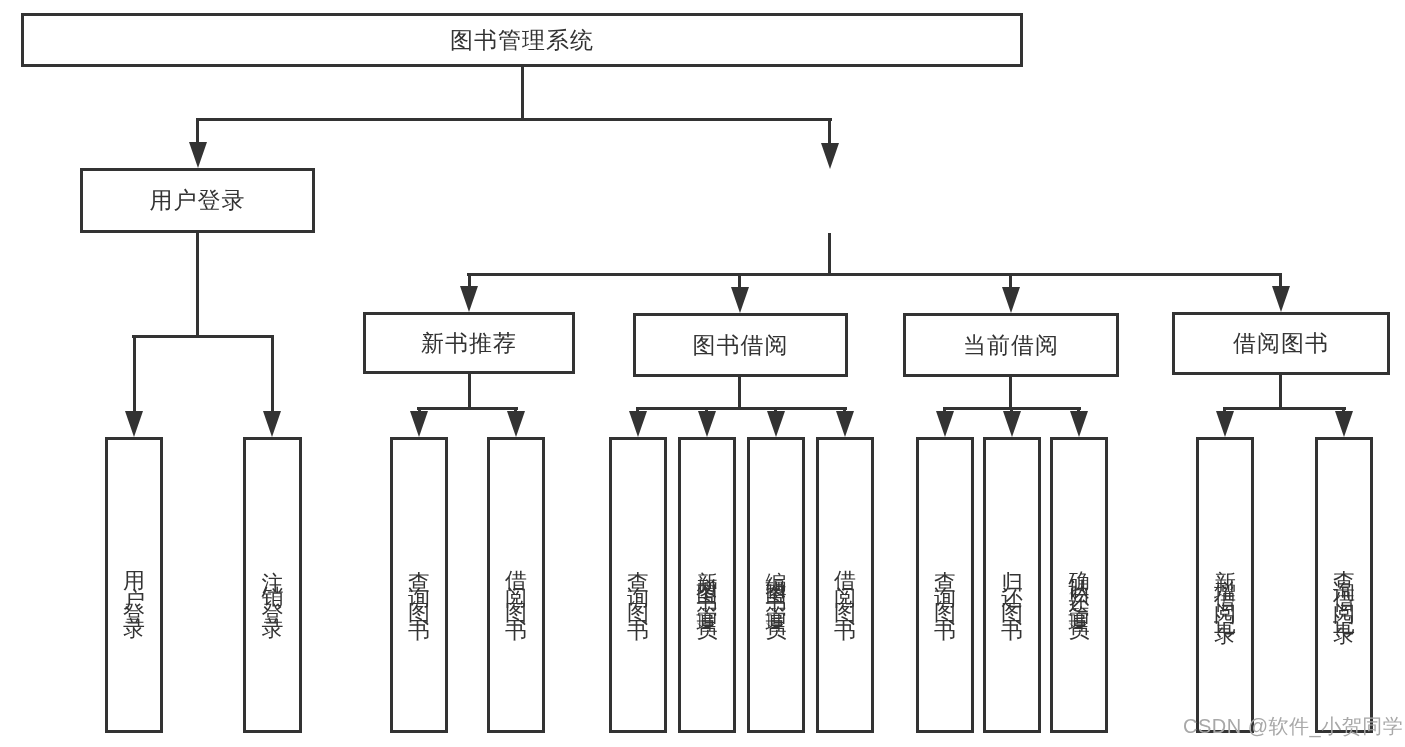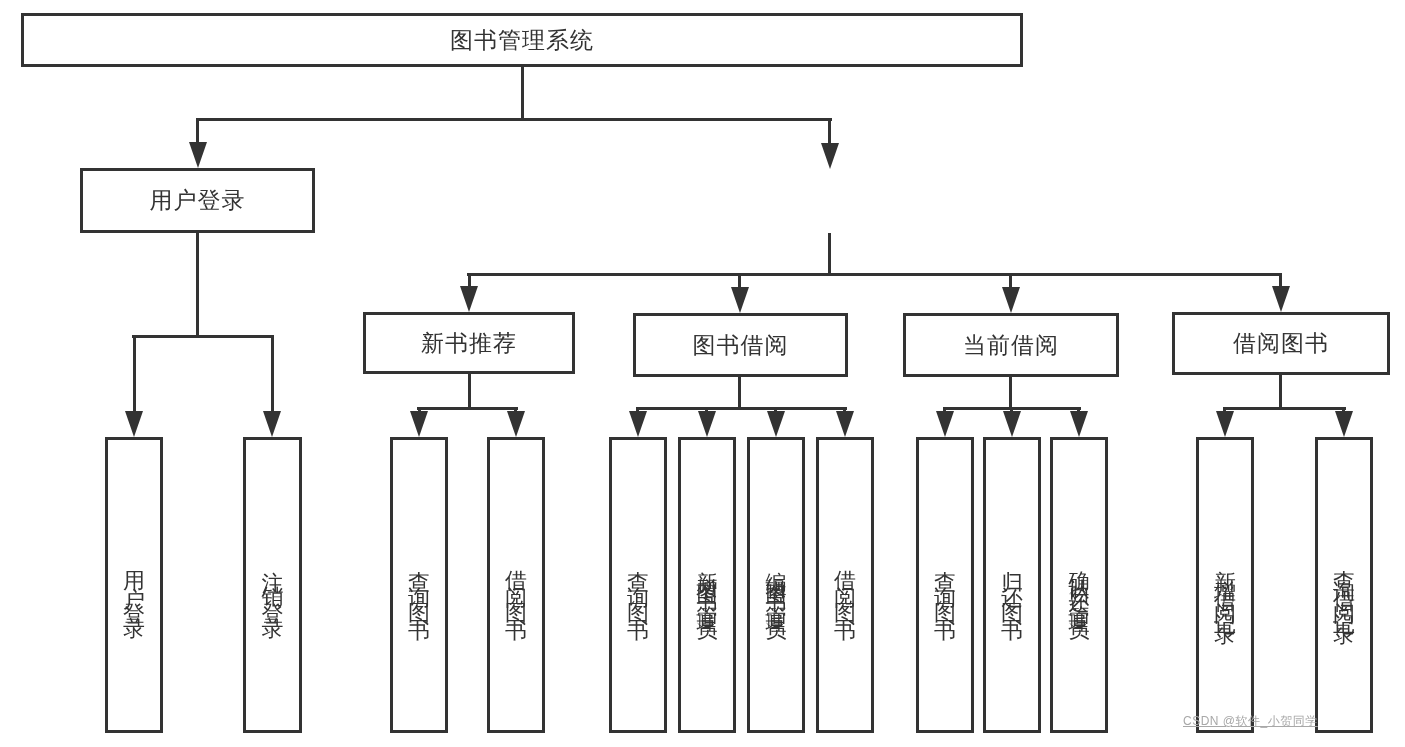--- a/index.html
+++ b/index.html
@@ -60,26 +60,25 @@
     height: 0;
     border-left: 9px solid transparent;
     border-right: 9px solid transparent;
     border-top: 26px solid #333333;
   }
   
   .watermark {
     position: absolute;
     left: 1183px;
     top: 713px;
-    font-size: 12px;
+    font-size: 20px;
     color: #a8a8a8;
     letter-spacing: 0.5px;
     white-space: nowrap;
     z-index: 10;
-    text-decoration: underline;
   }
 </style>
 </head>
 <body>
 
 <div class="stage">
 
   <div class="box h" style="left:21px; top:13px; width:1002px; height:54px;">
     <span>图书管理系统</span>
   </div>

